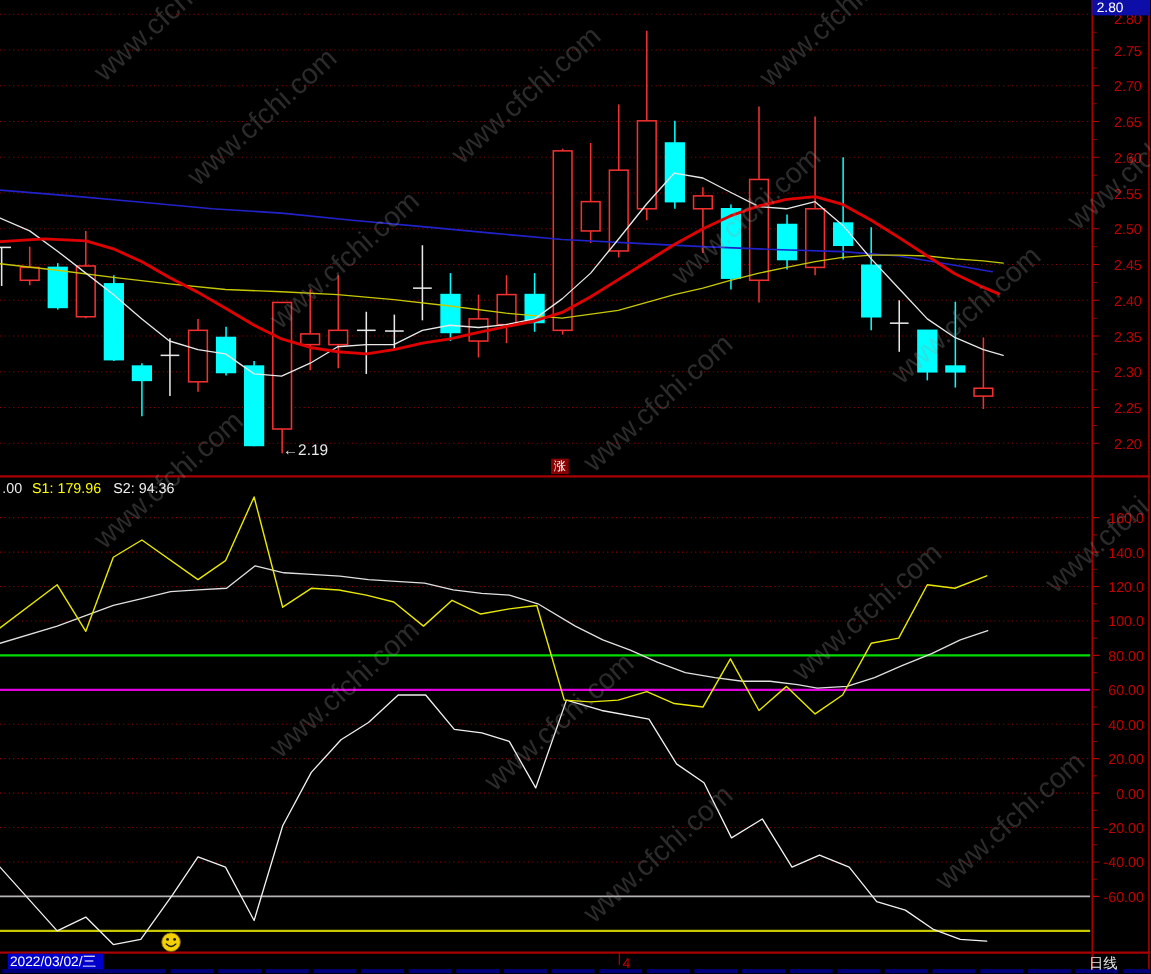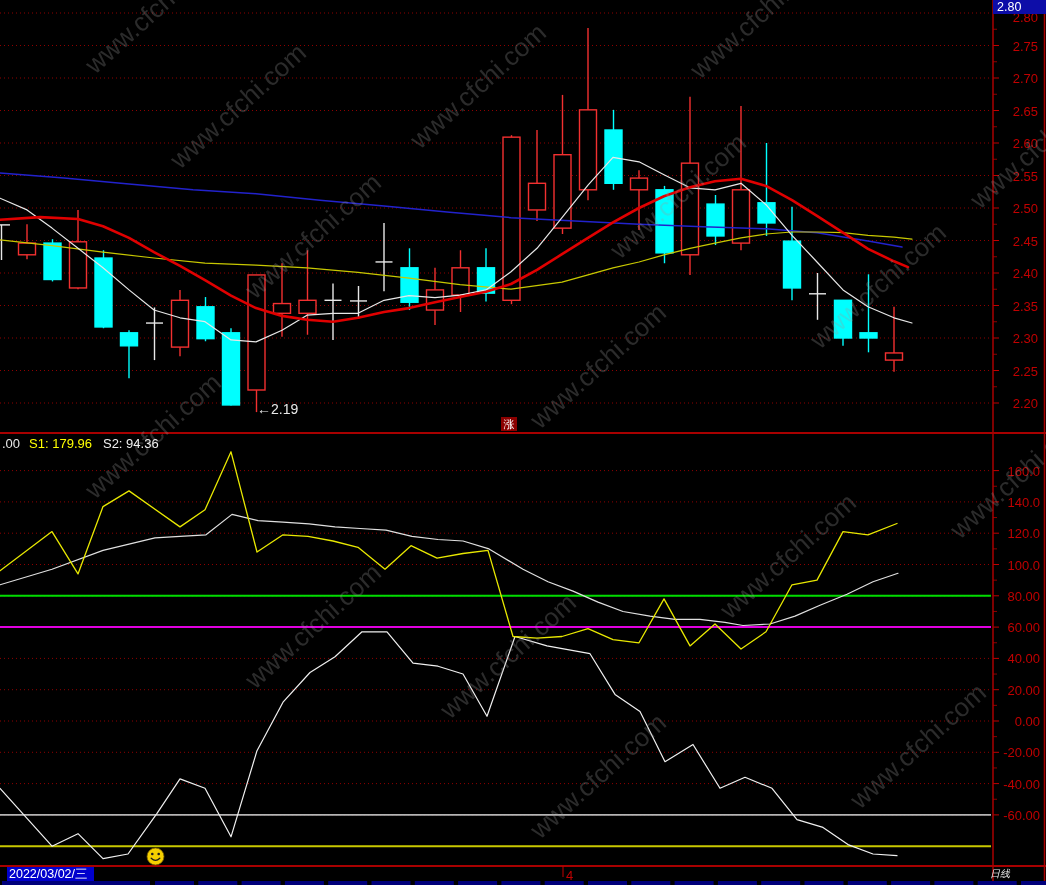--- a/index.html
+++ b/index.html
@@ -11,21 +11,21 @@
                  font-size:12.5px;line-height:14px;padding-left:4px;box-sizing:border-box;}
   #indicator-label-row{left:2px;top:436px;font-size:13px;color:#e8e8e8;}
   #indicator-label-row .s1{color:#ffff00;margin-left:9px;}
   #indicator-label-row .s2{color:#f0f0f0;margin-left:11px;margin-top:36px;}
   #low-annotation{left:257px;top:401px;color:#e8e8e8;font-size:14px;}
   #limit-up-marker{left:501px;top:417px;width:16px;height:14px;background:#8b0000;color:#fff;
                    font-size:11px;line-height:14px;text-align:center;}
   #date-cell{left:7px;top:867px;width:87px;height:14px;background:#0000cd;color:#fff;
              font-size:12.5px;line-height:14px;padding-left:2px;box-sizing:border-box;}
   #month-label{left:566px;top:868px;color:#c00000;font-size:13px;}
-  #period-label{left:990px;top:867px;color:#e8e8e8;font-size:10px;font-style:italic;}
+  #period-label{left:990px;top:867px;color:#e8e8e8;font-size:13px;}
 </style>
 </head>
 <body>
 
 <div class="screen">
   <svg id="chart" width="1046" height="885" viewBox="0 0 1046 885">
       <line x1="0" y1="13" x2="991" y2="13" stroke="#8f0000" stroke-width="1" stroke-dasharray="1 3"></line>
       <line x1="993" y1="13" x2="999" y2="13" stroke="#c00000" stroke-width="1"></line>
       <text x="1038" y="22" fill="#c00000" font-size="13" font-family="&quot;Liberation Sans&quot;,sans-serif" text-anchor="end">2.80</text>
       <line x1="993" y1="29.25" x2="997" y2="29.25" stroke="#8f0000" stroke-width="1"></line>

